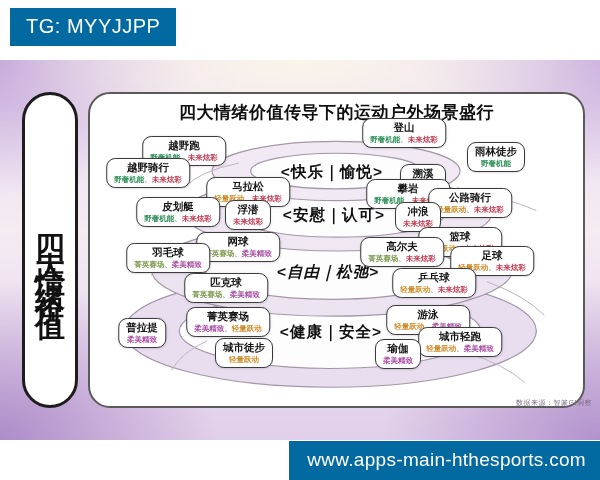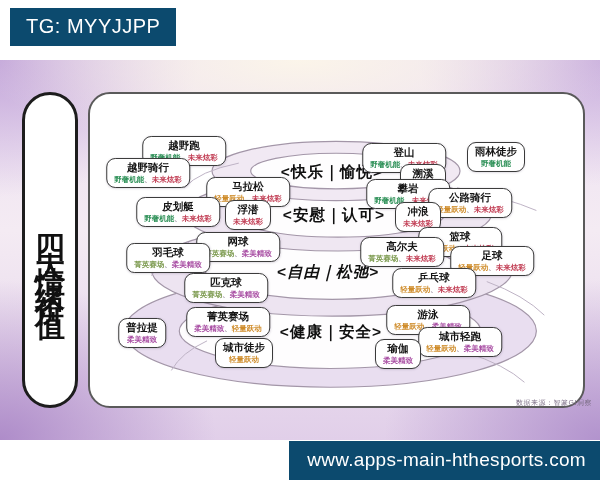--- a/index.html
+++ b/index.html
@@ -1,21 +1,21 @@
 <!DOCTYPE html>
 <html><head>
 <meta charset="utf-8">
 <style>
   * { margin:0; padding:0; box-sizing:border-box; }
   html,body { width:600px; height:480px; overflow:hidden; background:#ffffff;
               font-family:"Liberation Sans","DejaVu Sans",sans-serif; }
   .screen { position:relative; width:600px; height:480px; background:#fff; }
 
   
-  .badge { position:absolute; background:#0c4a6e; color:#fff; white-space:nowrap; }
+  .badge { position:absolute; background:#0369a1; color:#fff; white-space:nowrap; }
   .tg-badge { left:10px; top:8px; padding:7px 16px 8px; font-size:20px; letter-spacing:0.5px; }
   .url-badge { right:0; top:441px; padding:8px 14px 9px 18px; font-size:19px; letter-spacing:0.3px; }
 
   
   .poster { position:absolute; left:0; top:60px; width:600px; height:380px;
     background:
       radial-gradient(120% 55% at 50% 0%, rgba(252,246,233,0.95) 0%, rgba(252,246,233,0) 45%),
       radial-gradient(60% 70% at 0% 100%, #ae8cc9 0%, rgba(174,140,201,0) 60%),
       radial-gradient(60% 70% at 100% 100%, #b293cd 0%, rgba(178,147,205,0) 60%),
       radial-gradient(55% 60% at 0% 0%, #c3a6da 0%, rgba(195,166,218,0) 60%),
@@ -66,20 +66,21 @@
 
   <div class="badge tg-badge">TG: MYYJJPP</div>
 
   <div class="poster">
 
     <div class="sidebar">
       <div class="sidebar-text">四大情绪价值</div>
     </div>
 
     <div class="panel">
+      <div class="panel-title">四大情绪价值传导下的运动户外场景盛行</div>
 
       <div class="canvas">
         <svg class="rings" viewBox="0 0 497 316" preserveAspectRatio="none">
 
           <ellipse cx="242" cy="240" rx="208" ry="57" fill="#e9def0" stroke="#a396a8" stroke-width="1.2"></ellipse>
           <ellipse cx="242" cy="240" rx="152" ry="38" fill="#fefdfe" stroke="#a396a8" stroke-width="1.2"></ellipse>
 
           <ellipse cx="244" cy="178" rx="182" ry="47" fill="#ede4f1" stroke="#a396a8" stroke-width="1.2"></ellipse>
           <ellipse cx="244" cy="178" rx="128" ry="30" fill="#fefdfe" stroke="#a396a8" stroke-width="1.2"></ellipse>
 
@@ -99,21 +100,21 @@
 
         <div class="level-label lv1">&lt;快乐｜愉悦&gt;</div>
         <div class="level-label lv2">&lt;安慰｜认可&gt;</div>
         <div class="level-label lv3">&lt;自由｜松弛&gt;</div>
         <div class="level-label lv4">&lt;健康｜安全&gt;</div>
 
       <div class="card" style="left: 94px; top: 57px;">
             <div class="card-name">越野跑</div>
             <div class="card-tags"><span style="color: rgb(46, 145, 88);">野奢机能</span><span class="tag-sep">、</span><span style="color: rgb(194, 63, 85);">未来炫彩</span></div>
           </div>
-          <div class="card" style="left: 314px; top: 64px;">
+          <div class="card" style="left: 314px; top: 39px;">
             <div class="card-name">登山</div>
             <div class="card-tags"><span style="color: rgb(46, 145, 88);">野奢机能</span><span class="tag-sep">、</span><span style="color: rgb(194, 63, 85);">未来炫彩</span></div>
           </div>
           <div class="card" style="left: 406px; top: 63px;">
             <div class="card-name">雨林徒步</div>
             <div class="card-tags"><span style="color: rgb(46, 145, 88);">野奢机能</span></div>
           </div>
           <div class="card" style="left: 58px; top: 79px;">
             <div class="card-name">越野骑行</div>
             <div class="card-tags"><span style="color: rgb(46, 145, 88);">野奢机能</span><span class="tag-sep">、</span><span style="color: rgb(194, 63, 85);">未来炫彩</span></div>

